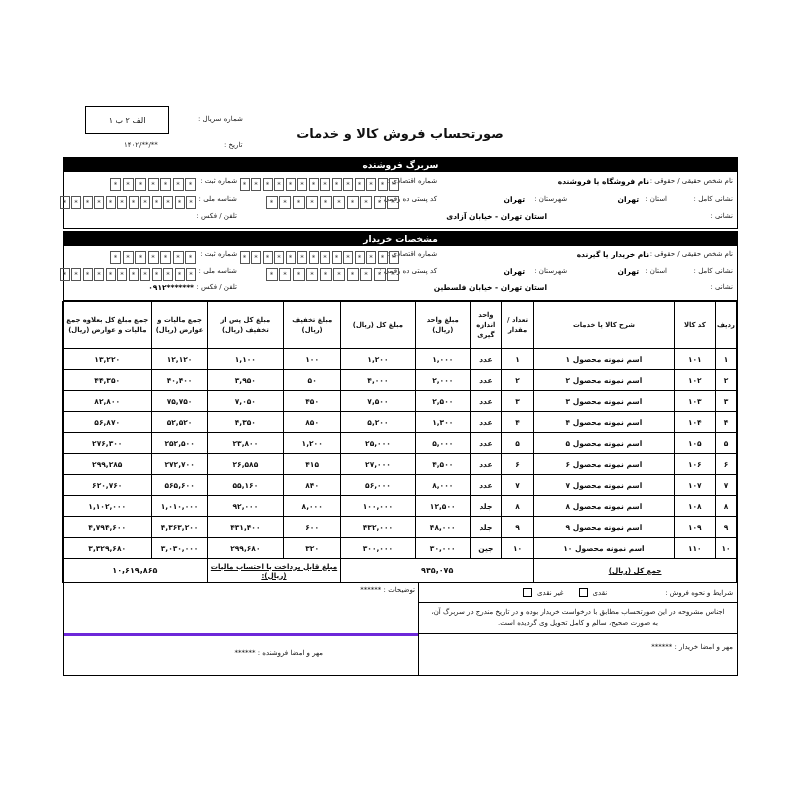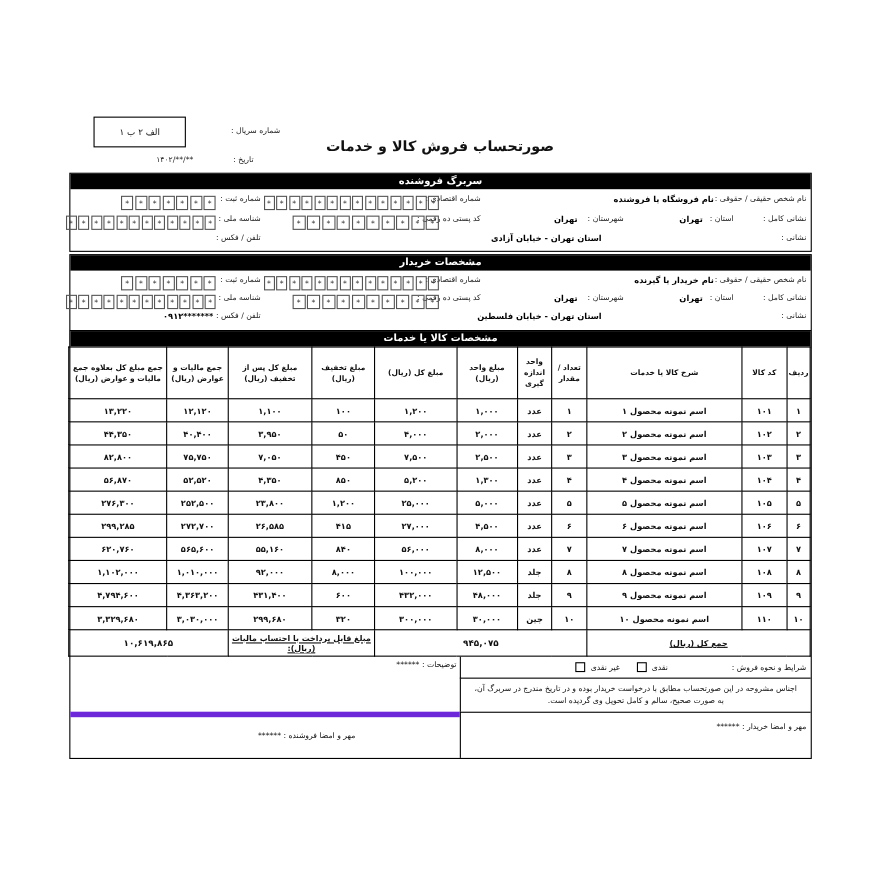--- a/index.html
+++ b/index.html
@@ -15,23 +15,23 @@
   .abs { position: absolute; white-space: nowrap; }
   .lbl { font-size: 7px; color: #222; }
   .val { font-size: 7.5px; font-weight: 700; color: #000; }
 
   
   .title { position:absolute; top:126px; left:0; right:0; text-align:center;
            font-size:13px; font-weight:700; }
   .serial-box { position:absolute; left:85px; top:106px; width:84px; height:28px;
                 border:1.5px solid #000; display:flex; align-items:center; justify-content:center;
                 font-size:8px; }
-  .serial-lbl { left:210px; top:115px; }
-  .date-lbl   { left:212px; top:141px; }
-  .date-val   { left:142px; top:141px; direction:ltr; }
+  .serial-lbl { left:198px; top:115px; }
+  .date-lbl   { left:224px; top:141px; }
+  .date-val   { left:124px; top:141px; direction:ltr; }
 
   
   .section { position:absolute; left:63px; width:675px; border:1.5px solid #000; background:#fff; }
   .sec-hd { background:#000; color:#fff; font-size:9px; font-weight:700;
             text-align:center; height:14px; line-height:14px; }
   .sec-body { position:relative; }
   #seller-section { top:157px; height:72px; }
   #buyer-section  { top:231px; height:86px; }
   #seller-section .sec-body { height:56px; }
   #buyer-section  .sec-body { height:51px; }
@@ -60,21 +60,21 @@
             grid-template-rows: 20px 30px 42px; }
   .cell { position:relative; font-size:7px; }
   .c-terms   { grid-column:1; grid-row:1; border-left:1px solid #000; border-bottom:1px solid #000;
                display:flex; align-items:center; }
   .c-para    { grid-column:1; grid-row:2; border-left:1px solid #000;
                display:flex; align-items:center; justify-content:center;
                text-align:center; padding:2px 10px; line-height:1.6; }
   .c-notes   { grid-column:2; grid-row:1 / span 2; padding:3px 3px 0 0; text-align:right; }
   .c-bsign   { grid-column:1; grid-row:3; border-top:1px solid #000; border-left:1px solid #000;
                padding:9px 4px 0 17px; text-align:right; }
-  .c-ssign   { grid-column:2; grid-row:3; border-top:5px solid #6d28d9;
+  .c-ssign   { grid-column:2; grid-row:3; border-top:3px solid #6d28d9;
                padding:13px 95px 0 0; text-align:right; }
   .chk { display:inline-block; width:9px; height:9px; border:1px solid #000;
          vertical-align:middle; margin:0 5px; background:#fff; }
   .terms-lbl { margin-right:4px; }
   .cash-lbl { margin-right:58px; }
   .noncash-lbl { margin-right:10px; }
 </style>
 </head>
 <body>
 
@@ -236,21 +236,20 @@
     <div class="frow r3">
       <span class="abs lbl" style="right:4px">نشانی :</span>
       <span class="abs val" style="right:190px">استان تهران - خیابان فلسطین</span>
       <span class="abs lbl" style="right:500px">تلفن / فکس :</span>
       <span class="abs val" style="right:543px" dir="ltr">۰۹۱۲*******</span>
     </div>
   </div>
 </div>
 
 <div class="section" id="goods-section">
-  <div class="sec-hd">مشخصات کالا یا خدمات</div>
 
   <table>
     <colgroup>
       <col style="width:21px">
         <col style="width:41px">
         <col style="width:140px">
       <col style="width:32px">
         <col style="width:31px">
         <col style="width:55px">
       <col style="width:74px">

